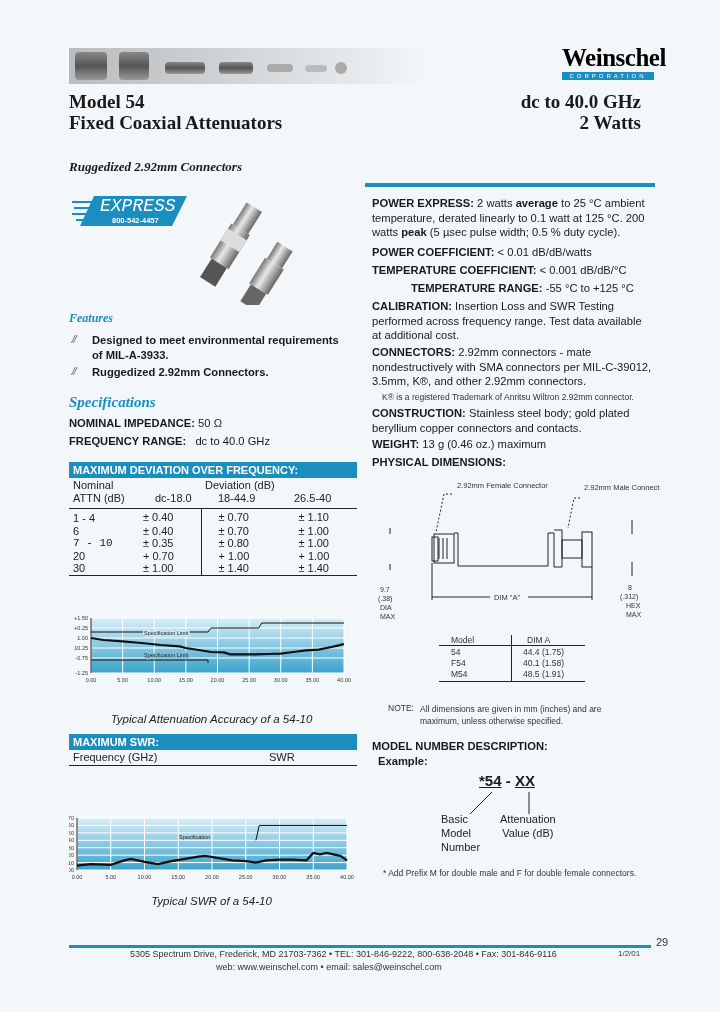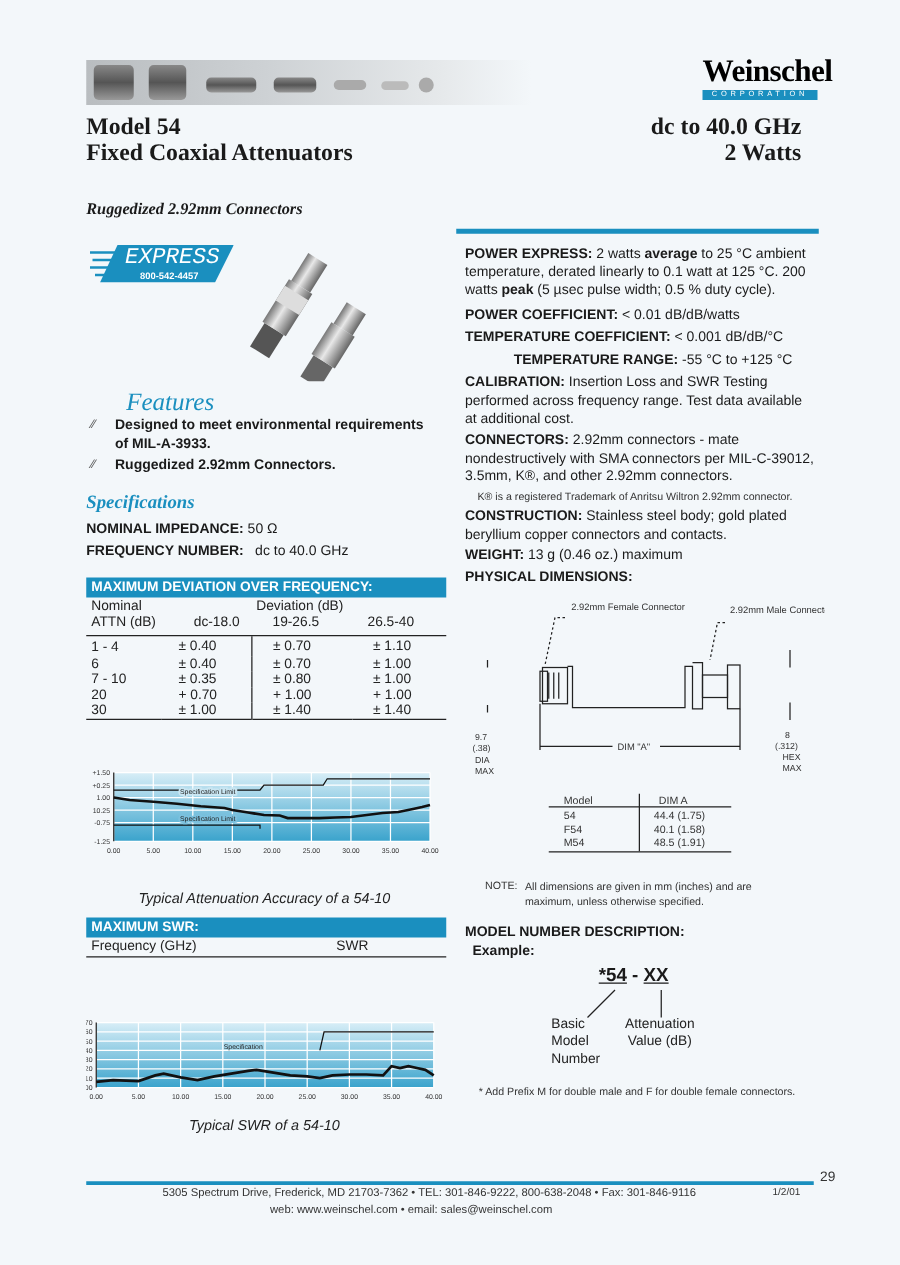--- a/index.html
+++ b/index.html
@@ -71,62 +71,62 @@
     <rect x="52" y="33" width="14" height="22" fill="#ddd"></rect>
     <rect x="72" y="35" width="26" height="18" fill="url(#metal)"></rect>
   </g>
   <g transform="translate(58,45) rotate(-58 30 40)">
     <rect x="0" y="32" width="20" height="18" fill="#666"></rect>
     <rect x="20" y="30" width="30" height="22" fill="url(#metal)"></rect>
     <rect x="50" y="32" width="20" height="18" fill="url(#metal)"></rect>
   </g>
 </svg>
 
-<div class="abs serif blue" style="left:69px;top:311px;font-size:20px;font-weight:normal;font-style:italic;margin-left:32px;">Features</div>
+<div class="abs serif blue" style="left:69px;top:311px;font-size:12px;font-weight:bold;font-style:italic;">Features</div>
 <div class="abs" style="left:73px;top:334px;font-size:10px;color:#555;">⁄⁄</div>
 <div class="abs spec-line" style="left:92px;top:333px;width:260px;font-weight:bold;">Designed to meet environmental requirements of MIL-A-3933.</div>
 <div class="abs" style="left:73px;top:366px;font-size:10px;color:#555;">⁄⁄</div>
 <div class="abs spec-line" style="left:92px;top:365px;width:260px;font-weight:bold;">Ruggedized 2.92mm Connectors.</div>
 
 <div class="abs serif blue" style="left:69px;top:394px;font-size:15px;font-weight:bold;font-style:italic;">Specifications</div>
 <div class="abs spec-line" style="left:69px;top:416px;">
   <b>NOMINAL IMPEDANCE:</b>
   <span>50  Ω</span>
 </div>
 <div class="abs spec-line" style="left:69px;top:434px;">
-  <b>FREQUENCY NUMBER:</b>
+  <b>FREQUENCY RANGE:</b>
   <span style="margin-left:6px">dc to 40.0 GHz</span>
 </div>
 
 <div class="abs bar" style="left:69px;top:462px;width:280px;">MAXIMUM DEVIATION OVER FREQUENCY:</div>
 <div class="abs" style="left:69px;top:478px;width:288px;">
   <div style="position:relative;height:30px;border-bottom:1px solid #222;font-size:11px;color:#222;">
     <span class="abs" style="left:4px;top:1px;">Nominal</span>
     <span class="abs" style="left:136px;top:1px;">Deviation (dB)</span>
     <span class="abs" style="left:4px;top:14px;">ATTN (dB)</span>
     <span class="abs" style="left:86px;top:14px;">dc-18.0</span>
-    <span class="abs" style="left:149px;top:14px;">19-26.5</span>
+    <span class="abs" style="left:149px;top:14px;">18-44.9</span>
     <span class="abs" style="left:225px;top:14px;">26.5-40</span>
   </div>
   <table class="tbl" style="width:288px;border-bottom:1px solid #222;">
     <tbody id="dev-body">
         <tr>
           <td style="width: 70px; padding-top: 3px;">1 - 4</td>
           <td style="width: 70px; padding-left: 14px;">± 0.40</td>
           <td style="width: 78px; border-left: 1px solid rgb(34, 34, 34); padding-left: 16px;">± 0.70</td>
           <td style="width: 70px; padding-left: 16px;">± 1.10</td>
         </tr>
         <tr>
           <td style="width: 70px; padding-top: 0px;">6</td>
           <td style="width: 70px; padding-left: 14px;">± 0.40</td>
           <td style="width: 78px; border-left: 1px solid rgb(34, 34, 34); padding-left: 16px;">± 0.70</td>
           <td style="width: 70px; padding-left: 16px;">± 1.00</td>
         </tr>
         <tr>
-          <td style="width: 70px; padding-top: 0px;">7 - 10</td>
+          <td style="width: 70px; padding-top: 0px; font-family: Liberation Mono, monospace;">7 - 10</td>
           <td style="width: 70px; padding-left: 14px;">± 0.35</td>
           <td style="width: 78px; border-left: 1px solid rgb(34, 34, 34); padding-left: 16px;">± 0.80</td>
           <td style="width: 70px; padding-left: 16px;">± 1.00</td>
         </tr>
         <tr>
           <td style="width: 70px; padding-top: 0px;">20</td>
           <td style="width: 70px; padding-left: 14px;">+ 0.70</td>
           <td style="width: 78px; border-left: 1px solid rgb(34, 34, 34); padding-left: 16px;">+ 1.00</td>
           <td style="width: 70px; padding-left: 16px;">+ 1.00</td>
         </tr>

